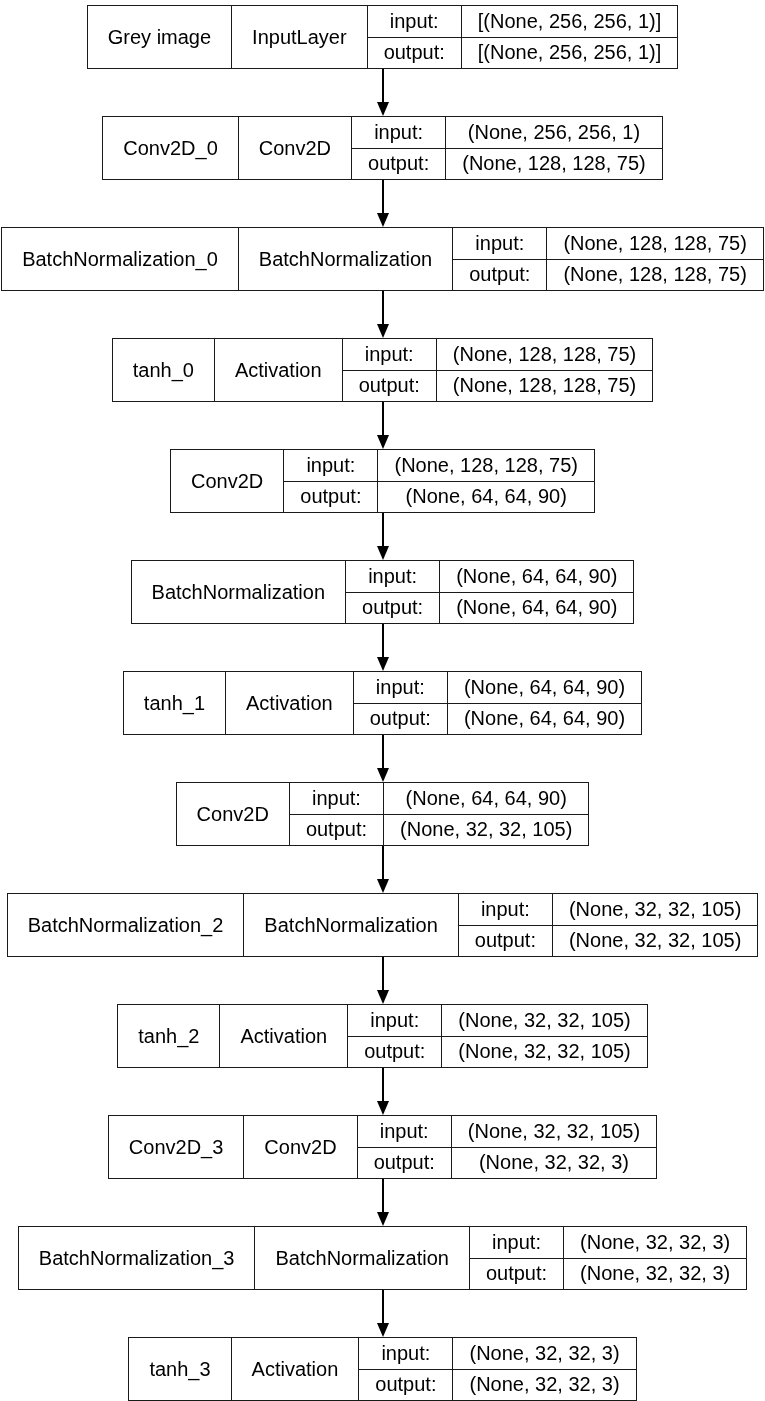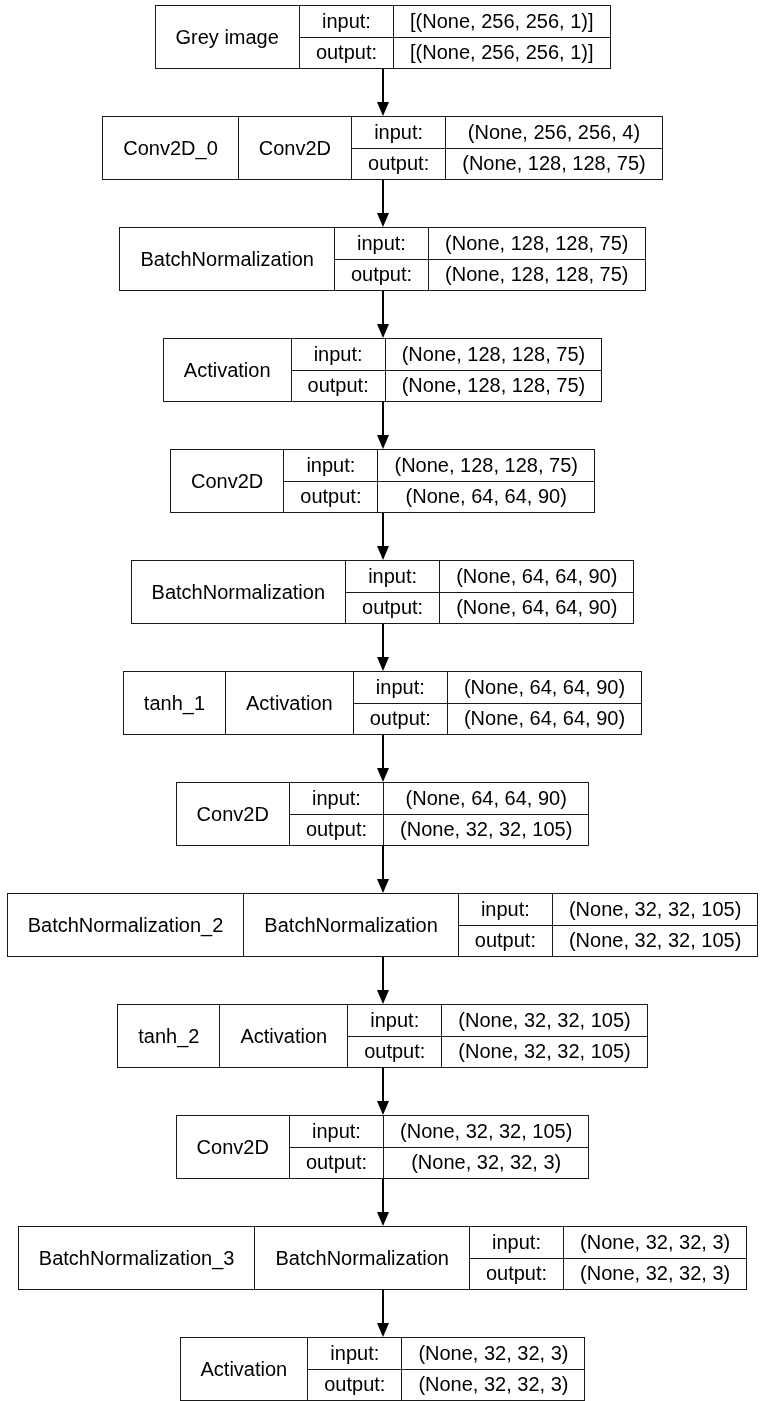--- a/index.html
+++ b/index.html
@@ -75,20 +75,21 @@
     border-top: 14px solid #000000;
   }
 </style>
 </head>
 <body>
 
 <div class="canvas">
 
   <div class="node">
     <div class="cell main">Grey image</div>
+    <div class="cell main">InputLayer</div>
     <div class="col io-col">
       <div class="sub top">input:</div>
       <div class="sub">output:</div>
     </div>
     <div class="col">
       <div class="sub top">[(None, 256, 256, 1)]</div>
       <div class="sub">[(None, 256, 256, 1)]</div>
     </div>
   </div>
 
@@ -98,48 +99,50 @@
     </div>
 
   <div class="node">
     <div class="cell main">Conv2D_0</div>
     <div class="cell main">Conv2D</div>
     <div class="col io-col">
       <div class="sub top">input:</div>
       <div class="sub">output:</div>
     </div>
     <div class="col">
-      <div class="sub top">(None, 256, 256, 4)</div>
+      <div class="sub top">(None, 256, 256, 1)</div>
       <div class="sub">(None, 128, 128, 75)</div>
     </div>
   </div>
 
   <div class="arrow">
       <div class="stem"></div>
       <div class="head"></div>
     </div>
 
   <div class="node">
+    <div class="cell main">BatchNormalization_0</div>
     <div class="cell main">BatchNormalization</div>
     <div class="col io-col">
       <div class="sub top">input:</div>
       <div class="sub">output:</div>
     </div>
     <div class="col">
       <div class="sub top">(None, 128, 128, 75)</div>
       <div class="sub">(None, 128, 128, 75)</div>
     </div>
   </div>
 
   <div class="arrow">
       <div class="stem"></div>
       <div class="head"></div>
     </div>
 
   <div class="node">
+    <div class="cell main">tanh_0</div>
     <div class="cell main">Activation</div>
     <div class="col io-col">
       <div class="sub top">input:</div>
       <div class="sub">output:</div>
     </div>
     <div class="col">
       <div class="sub top">(None, 128, 128, 75)</div>
       <div class="sub">(None, 128, 128, 75)</div>
     </div>
   </div>
@@ -248,20 +251,21 @@
       <div class="sub">(None, 32, 32, 105)</div>
     </div>
   </div>
 
   <div class="arrow">
       <div class="stem"></div>
       <div class="head"></div>
     </div>
 
   <div class="node">
+    <div class="cell main">Conv2D_3</div>
     <div class="cell main">Conv2D</div>
     <div class="col io-col">
       <div class="sub top">input:</div>
       <div class="sub">output:</div>
     </div>
     <div class="col">
       <div class="sub top">(None, 32, 32, 105)</div>
       <div class="sub">(None, 32, 32, 3)</div>
     </div>
   </div>
@@ -283,20 +287,21 @@
       <div class="sub">(None, 32, 32, 3)</div>
     </div>
   </div>
 
   <div class="arrow">
       <div class="stem"></div>
       <div class="head"></div>
     </div>
 
   <div class="node">
+    <div class="cell main">tanh_3</div>
     <div class="cell main">Activation</div>
     <div class="col io-col">
       <div class="sub top">input:</div>
       <div class="sub">output:</div>
     </div>
     <div class="col">
       <div class="sub top">(None, 32, 32, 3)</div>
       <div class="sub">(None, 32, 32, 3)</div>
     </div>
   </div>

